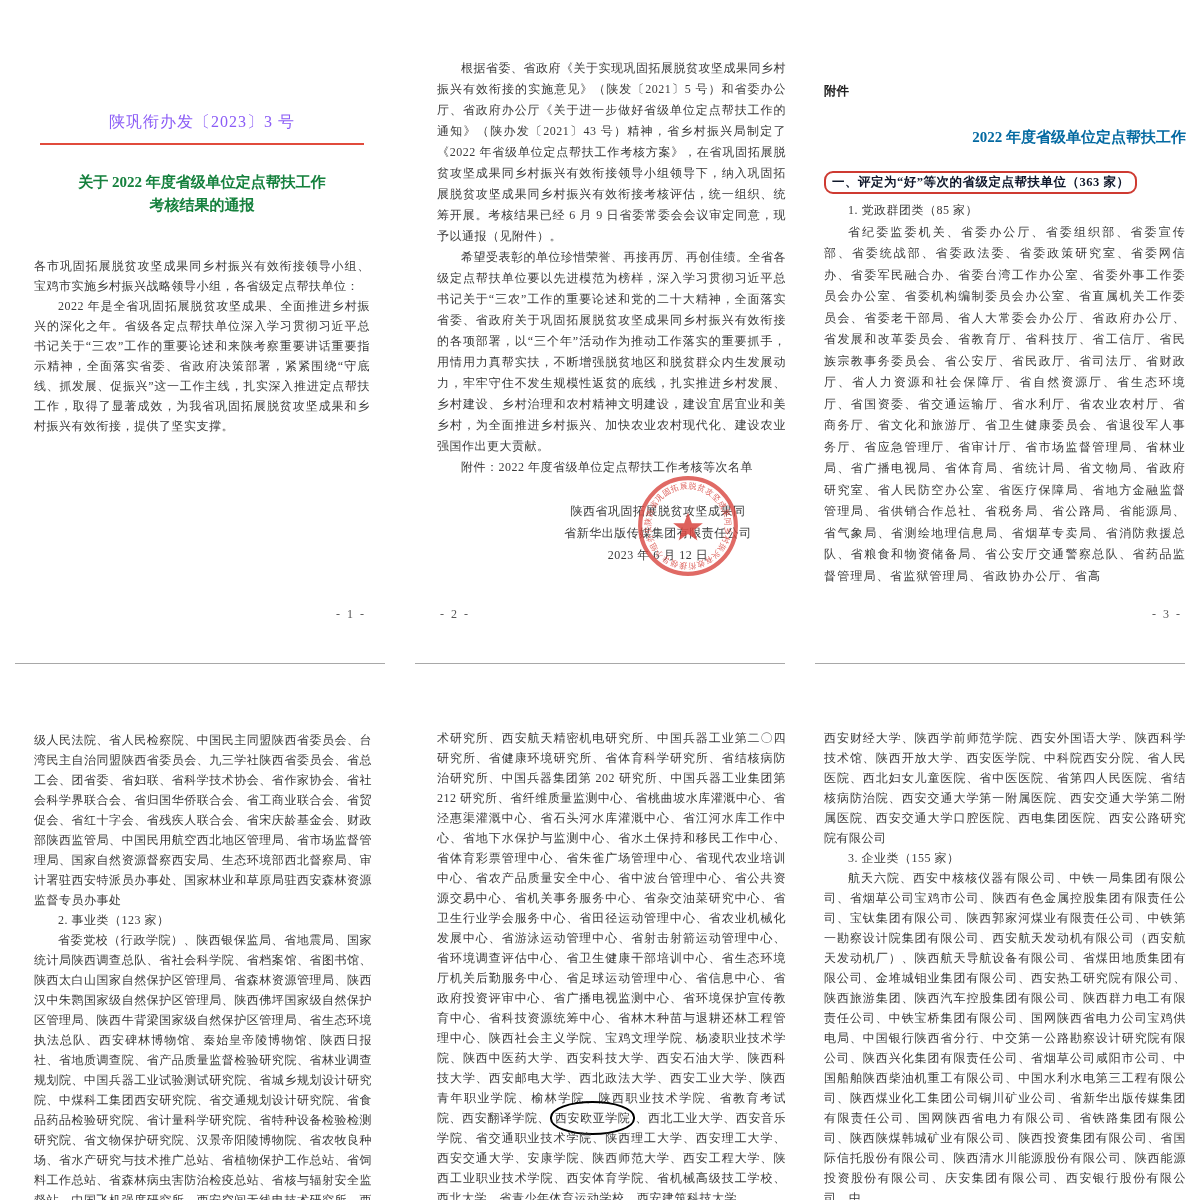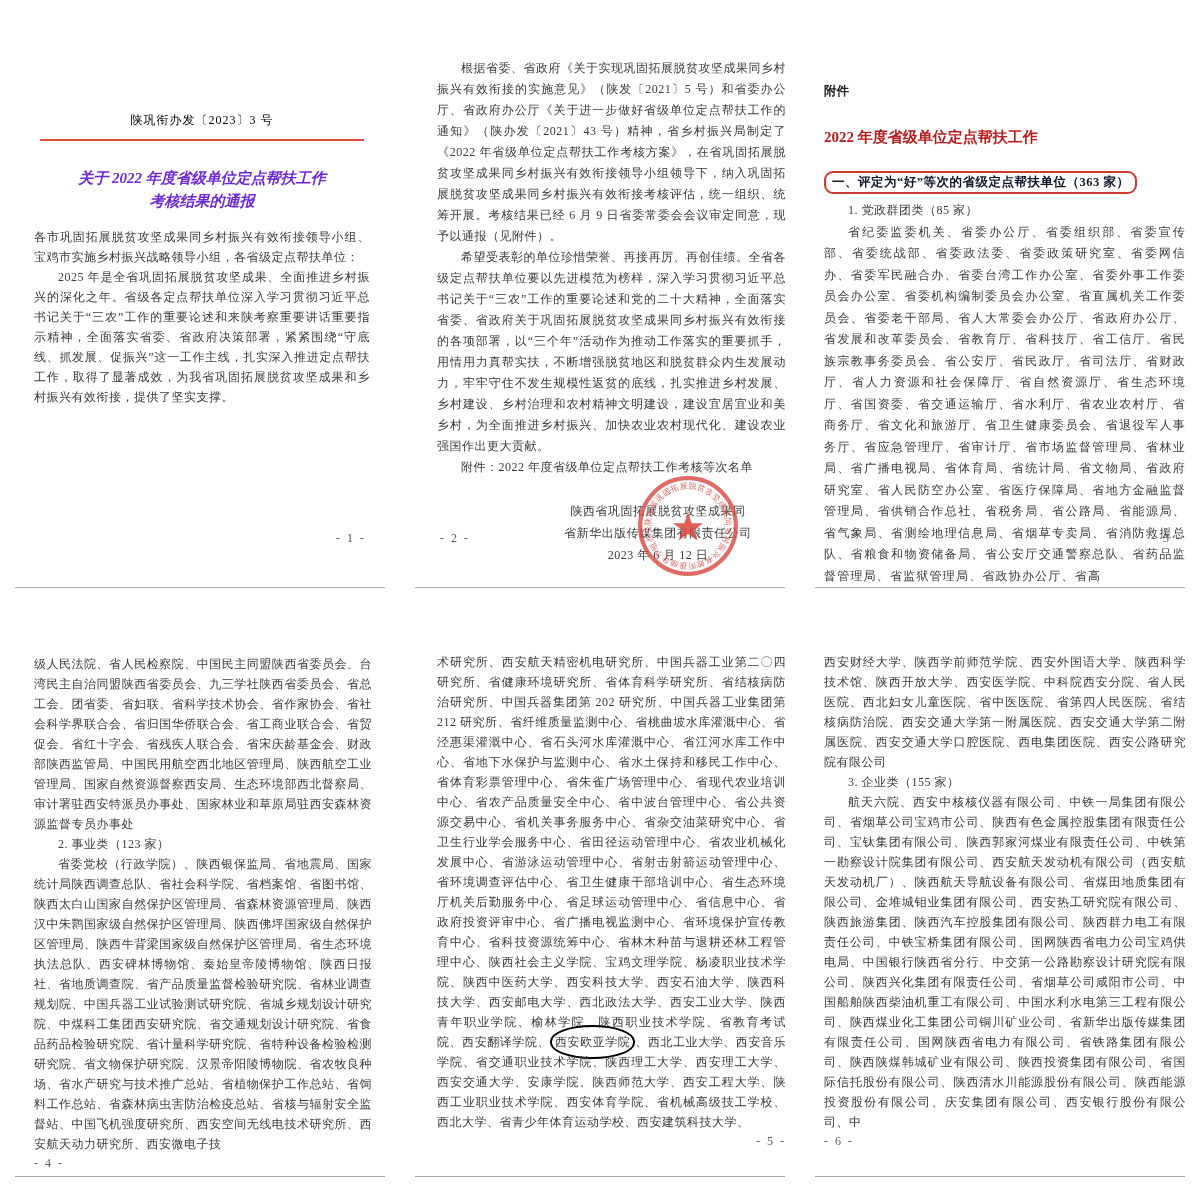--- a/index.html
+++ b/index.html
@@ -1,54 +1,54 @@
 <!DOCTYPE html>
 <html lang="zh"><head>
 <meta charset="utf-8">
 <style>
   html,body{margin:0;padding:0;background:#ffffff;}
   body{font-family:"Liberation Serif","DejaVu Serif",serif;color:#3a3a3a;}
   .sheet{position:relative;width:1200px;height:1200px;background:#fff;overflow:hidden;}
   .row{display:flex;width:1200px;}
-  .row.top .page{height:588px;}
+  .row.top .page{height:664px;}
   .row.bottom .page{height:589px;}
   .page{position:relative;width:400px;box-sizing:border-box;background:#fff;}
   .rule{position:absolute;left:15px;right:15px;bottom:0;border-top:1px solid #a8a8a8;}
   
   .p1{padding:112px 30px 0 34px;}
   .p2{padding:58px 14px 0 37px;}
   .p3{padding:83px 14px 0 24px;}
   .p4{padding:66px 28px 0 34px;}
   .p5{padding:64px 14px 0 37px;}
   .p6{padding:64px 14px 0 24px;}
   
   .banner-wrap{display:flex;justify-content:center;margin-bottom:48px;}
   .banner{white-space:nowrap;font-size:16px;font-weight:bold;color:#d6362b;transform:scaleX(.63);letter-spacing:1px;}
-  .docnum{text-align:center;font-size:12px;color:#000000;letter-spacing:1px;margin-bottom:10px;}
+  .docnum{text-align:center;font-size:16px;color:#8b5cf6;letter-spacing:1px;margin-bottom:10px;}
   .redline{border-top:2px solid #e14b3c;margin:0 6px 26px 6px;}
-  .doctitle{text-align:center;font-weight:bold;font-size:15px;color:#6d28d9;line-height:23px;margin-bottom:14px;font-style:italic;}
+  .doctitle{text-align:center;font-weight:bold;font-size:15px;color:#15803d;line-height:23px;margin-bottom:39px;}
   
   .body{font-size:12px;line-height:20px;letter-spacing:.5px;text-align:justify;}
   .body p{margin:0;text-indent:2em;}
   .body p.noindent{text-indent:0;}
   .b21{line-height:21px;}
   .ls12{letter-spacing:1.2px;line-height:21.5px;}
   
   .pnum{font-size:12px;color:#555;letter-spacing:2px;}
   .pnum.abs-r{position:absolute;bottom:42px;right:34px;}
   .pnum.abs-l{position:absolute;bottom:42px;left:40px;}
   .pnum.flow-l{text-align:left;margin-top:2px;}
   .pnum.flow-r{text-align:right;margin-top:2px;}
   
   .attach{margin-top:16px;}
   .sig{position:relative;margin:22px 18px 0 auto;width:220px;text-align:center;font-size:12px;line-height:22px;letter-spacing:.5px;}
   .stamp{position:absolute;width:104px;height:104px;right:28px;top:-26px;pointer-events:none;}
   
   .attach-label{font-weight:bold;font-size:12.5px;color:#222;margin-bottom:26px;}
-  .apdx-title{text-align:left;font-weight:bold;font-size:15px;color:#b91c1c;line-height:23px;margin-bottom:22px;}
+  .apdx-title{text-align:right;font-weight:bold;font-size:15px;color:#0369a1;line-height:23px;margin-bottom:22px;}
   .sec1wrap{margin:0 0 6px 0;}
   .sec1{display:inline-block;border:2px solid #ce3a31;border-radius:9px;padding:0 6px;font-weight:bold;font-size:12.5px;color:#0f172a;line-height:19px;letter-spacing:.5px;}
   .subhead{font-size:12px;letter-spacing:.5px;margin:2px 0 4px 0;text-indent:2em;}
   
   .circled{white-space:nowrap;border:2px solid #000000;border-radius:50%/48%;padding:8px 3px;}
 </style>
 </head>
 <body>
 
 <div class="sheet">
@@ -57,21 +57,21 @@
 
     <section class="page p1">
       <div class="docnum">陕巩衔办发〔2023〕3 号</div>
       <div class="redline"></div>
       <div class="doctitle">
         <div>关于 2022 年度省级单位定点帮扶工作</div>
         <div>考核结果的通报</div>
       </div>
       <div class="body">
         <p class="noindent">各市巩固拓展脱贫攻坚成果同乡村振兴有效衔接领导小组、宝鸡市实施乡村振兴战略领导小组，各省级定点帮扶单位：</p>
-        <p>2025 年是全省巩固拓展脱贫攻坚成果、全面推进乡村振兴的深化之年。省级各定点帮扶单位深入学习贯彻习近平总书记关于“三农”工作的重要论述和来陕考察重要讲话重要指示精神，全面落实省委、省政府决策部署，紧紧围绕“守底线、抓发展、促振兴”这一工作主线，扎实深入推进定点帮扶工作，取得了显著成效，为我省巩固拓展脱贫攻坚成果和乡村振兴有效衔接，提供了坚实支撑。</p>
+        <p>2022 年是全省巩固拓展脱贫攻坚成果、全面推进乡村振兴的深化之年。省级各定点帮扶单位深入学习贯彻习近平总书记关于“三农”工作的重要论述和来陕考察重要讲话重要指示精神，全面落实省委、省政府决策部署，紧紧围绕“守底线、抓发展、促振兴”这一工作主线，扎实深入推进定点帮扶工作，取得了显著成效，为我省巩固拓展脱贫攻坚成果和乡村振兴有效衔接，提供了坚实支撑。</p>
       </div>
       <div class="pnum abs-r">- 1 -</div>
       <div class="rule"></div>
     </section>
 
     <section class="page p2">
       <div class="body b21">
         <p>根据省委、省政府《关于实现巩固拓展脱贫攻坚成果同乡村振兴有效衔接的实施意见》（陕发〔2021〕5 号）和省委办公厅、省政府办公厅《关于进一步做好省级单位定点帮扶工作的通知》（陕办发〔2021〕43 号）精神，省乡村振兴局制定了《2022 年省级单位定点帮扶工作考核方案》，在省巩固拓展脱贫攻坚成果同乡村振兴有效衔接领导小组领导下，纳入巩固拓展脱贫攻坚成果同乡村振兴有效衔接考核评估，统一组织、统筹开展。考核结果已经 6 月 9 日省委常委会会议审定同意，现予以通报（见附件）。</p>
         <p>希望受表彰的单位珍惜荣誉、再接再厉、再创佳绩。全省各级定点帮扶单位要以先进模范为榜样，深入学习贯彻习近平总书记关于“三农”工作的重要论述和党的二十大精神，全面落实省委、省政府关于巩固拓展脱贫攻坚成果同乡村振兴有效衔接的各项部署，以“三个年”活动作为推动工作落实的重要抓手，用情用力真帮实扶，不断增强脱贫地区和脱贫群众内生发展动力，牢牢守住不发生规模性返贫的底线，扎实推进乡村发展、乡村建设、乡村治理和农村精神文明建设，建设宜居宜业和美乡村，为全面推进乡村振兴、加快农业农村现代化、建设农业强国作出更大贡献。</p>
         <p class="attach">附件：2022 年度省级单位定点帮扶工作考核等次名单</p>
@@ -110,21 +110,21 @@
       <div class="pnum abs-r" style="right:18px;">- 3 -</div>
       <div class="rule"></div>
     </section>
 
   </div>
 
   <div class="row bottom">
 
     <section class="page p4">
       <div class="body">
-        <p class="noindent">级人民法院、省人民检察院、中国民主同盟陕西省委员会、台湾民主自治同盟陕西省委员会、九三学社陕西省委员会、省总工会、团省委、省妇联、省科学技术协会、省作家协会、省社会科学界联合会、省归国华侨联合会、省工商业联合会、省贸促会、省红十字会、省残疾人联合会、省宋庆龄基金会、财政部陕西监管局、中国民用航空西北地区管理局、陕西航空工业管理局、国家自然资源督察西安局、生态环境部西北督察局、审计署驻西安特派员办事处、国家林业和草原局驻西安森林资源监督专员办事处</p>
+        <p class="noindent">级人民法院、省人民检察院、中国民主同盟陕西省委员会、台湾民主自治同盟陕西省委员会、九三学社陕西省委员会、省总工会、团省委、省妇联、省科学技术协会、省作家协会、省社会科学界联合会、省归国华侨联合会、省工商业联合会、省贸促会、省红十字会、省残疾人联合会、省宋庆龄基金会、财政部陕西监管局、中国民用航空西北地区管理局、省市场监督管理局、国家自然资源督察西安局、生态环境部西北督察局、审计署驻西安特派员办事处、国家林业和草原局驻西安森林资源监督专员办事处</p>
         <p class="subhead">2. 事业类（123 家）</p>
         <p>省委党校（行政学院）、陕西银保监局、省地震局、国家统计局陕西调查总队、省社会科学院、省档案馆、省图书馆、陕西太白山国家自然保护区管理局、省森林资源管理局、陕西汉中朱鹮国家级自然保护区管理局、陕西佛坪国家级自然保护区管理局、陕西牛背梁国家级自然保护区管理局、省生态环境执法总队、西安碑林博物馆、秦始皇帝陵博物馆、陕西日报社、省地质调查院、省产品质量监督检验研究院、省林业调查规划院、中国兵器工业试验测试研究院、省城乡规划设计研究院、中煤科工集团西安研究院、省交通规划设计研究院、省食品药品检验研究院、省计量科学研究院、省特种设备检验检测研究院、省文物保护研究院、汉景帝阳陵博物院、省农牧良种场、省水产研究与技术推广总站、省植物保护工作总站、省饲料工作总站、省森林病虫害防治检疫总站、省核与辐射安全监督站、中国飞机强度研究所、西安空间无线电技术研究所、西安航天动力研究所、西安微电子技</p>
       </div>
       <div class="pnum flow-l">- 4 -</div>
       <div class="rule"></div>
     </section>
 
     <section class="page p5">
       <div class="body">
         <p class="noindent"><span>术研究所、西安航天精密机电研究所、中国兵器工业第二〇四研究所、省健康环境研究所、省体育科学研究所、省结核病防治研究所、中国兵器集团第 202 研究所、中国兵器工业集团第 212 研究所、省纤维质量监测中心、省桃曲坡水库灌溉中心、省泾惠渠灌溉中心、省石头河水库灌溉中心、省江河水库工作中心、省地下水保护与监测中心、省水土保持和移民工作中心、省体育彩票管理中心、省朱雀广场管理中心、省现代农业培训中心、省农产品质量安全中心、省中波台管理中心、省公共资源交易中心、省机关事务服务中心、省杂交油菜研究中心、省卫生行业学会服务中心、省田径运动管理中心、省农业机械化发展中心、省游泳运动管理中心、省射击射箭运动管理中心、省环境调查评估中心、省卫生健康干部培训中心、省生态环境厅机关后勤服务中心、省足球运动管理中心、省信息中心、省政府投资评审中心、省广播电视监测中心、省环境保护宣传教育中心、省科技资源统筹中心、省林木种苗与退耕还林工程管理中心、陕西社会主义学院、宝鸡文理学院、杨凌职业技术学院、陕西中医药大学、西安科技大学、西安石油大学、陕西科技大学、西安邮电大学、西北政法大学、西安工业大学、陕西青年职业学院、榆林学院、陕西职业技术学院、省教育考试院、西安翻译学院、</span><span class="circled">西安欧亚学院</span><span>、西北工业大学、西安音乐学院、省交通职业技术学院、陕西理工大学、西安理工大学、西安交通大学、安康学院、陕西师范大学、西安工程大学、陕西工业职业技术学院、西安体育学院、省机械高级技工学校、西北大学、省青少年体育运动学校、西安建筑科技大学、</span></p>

